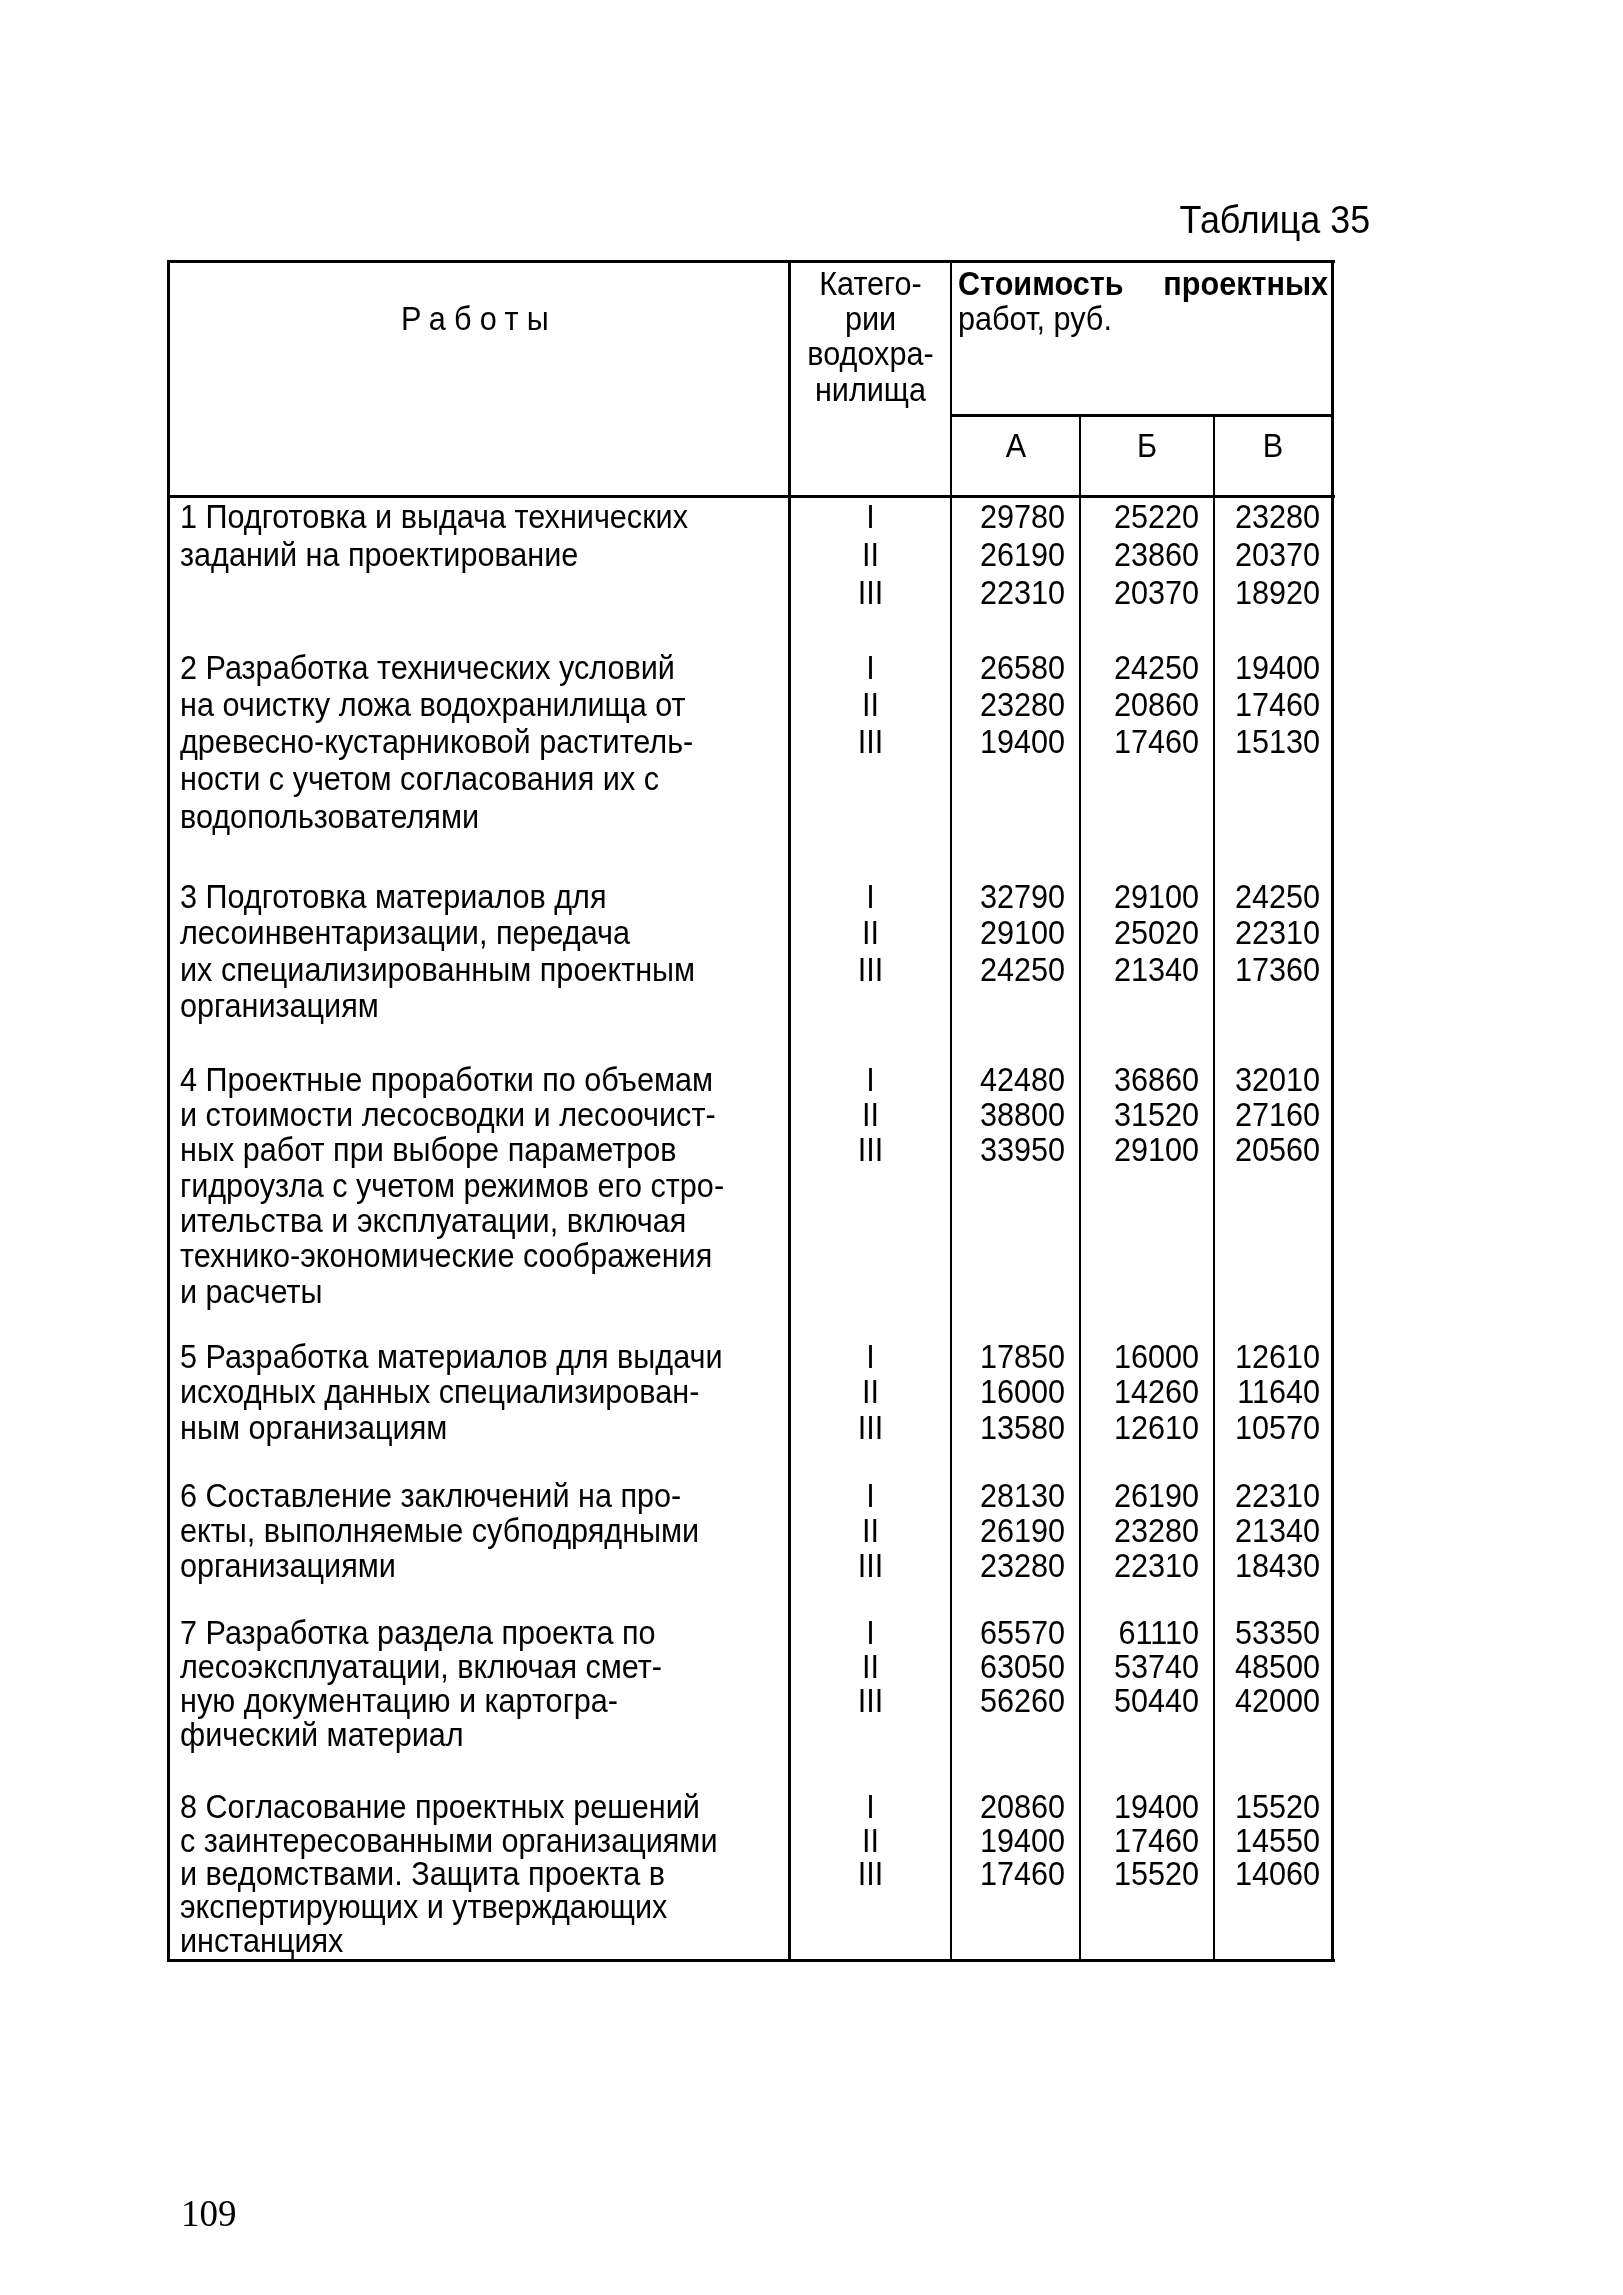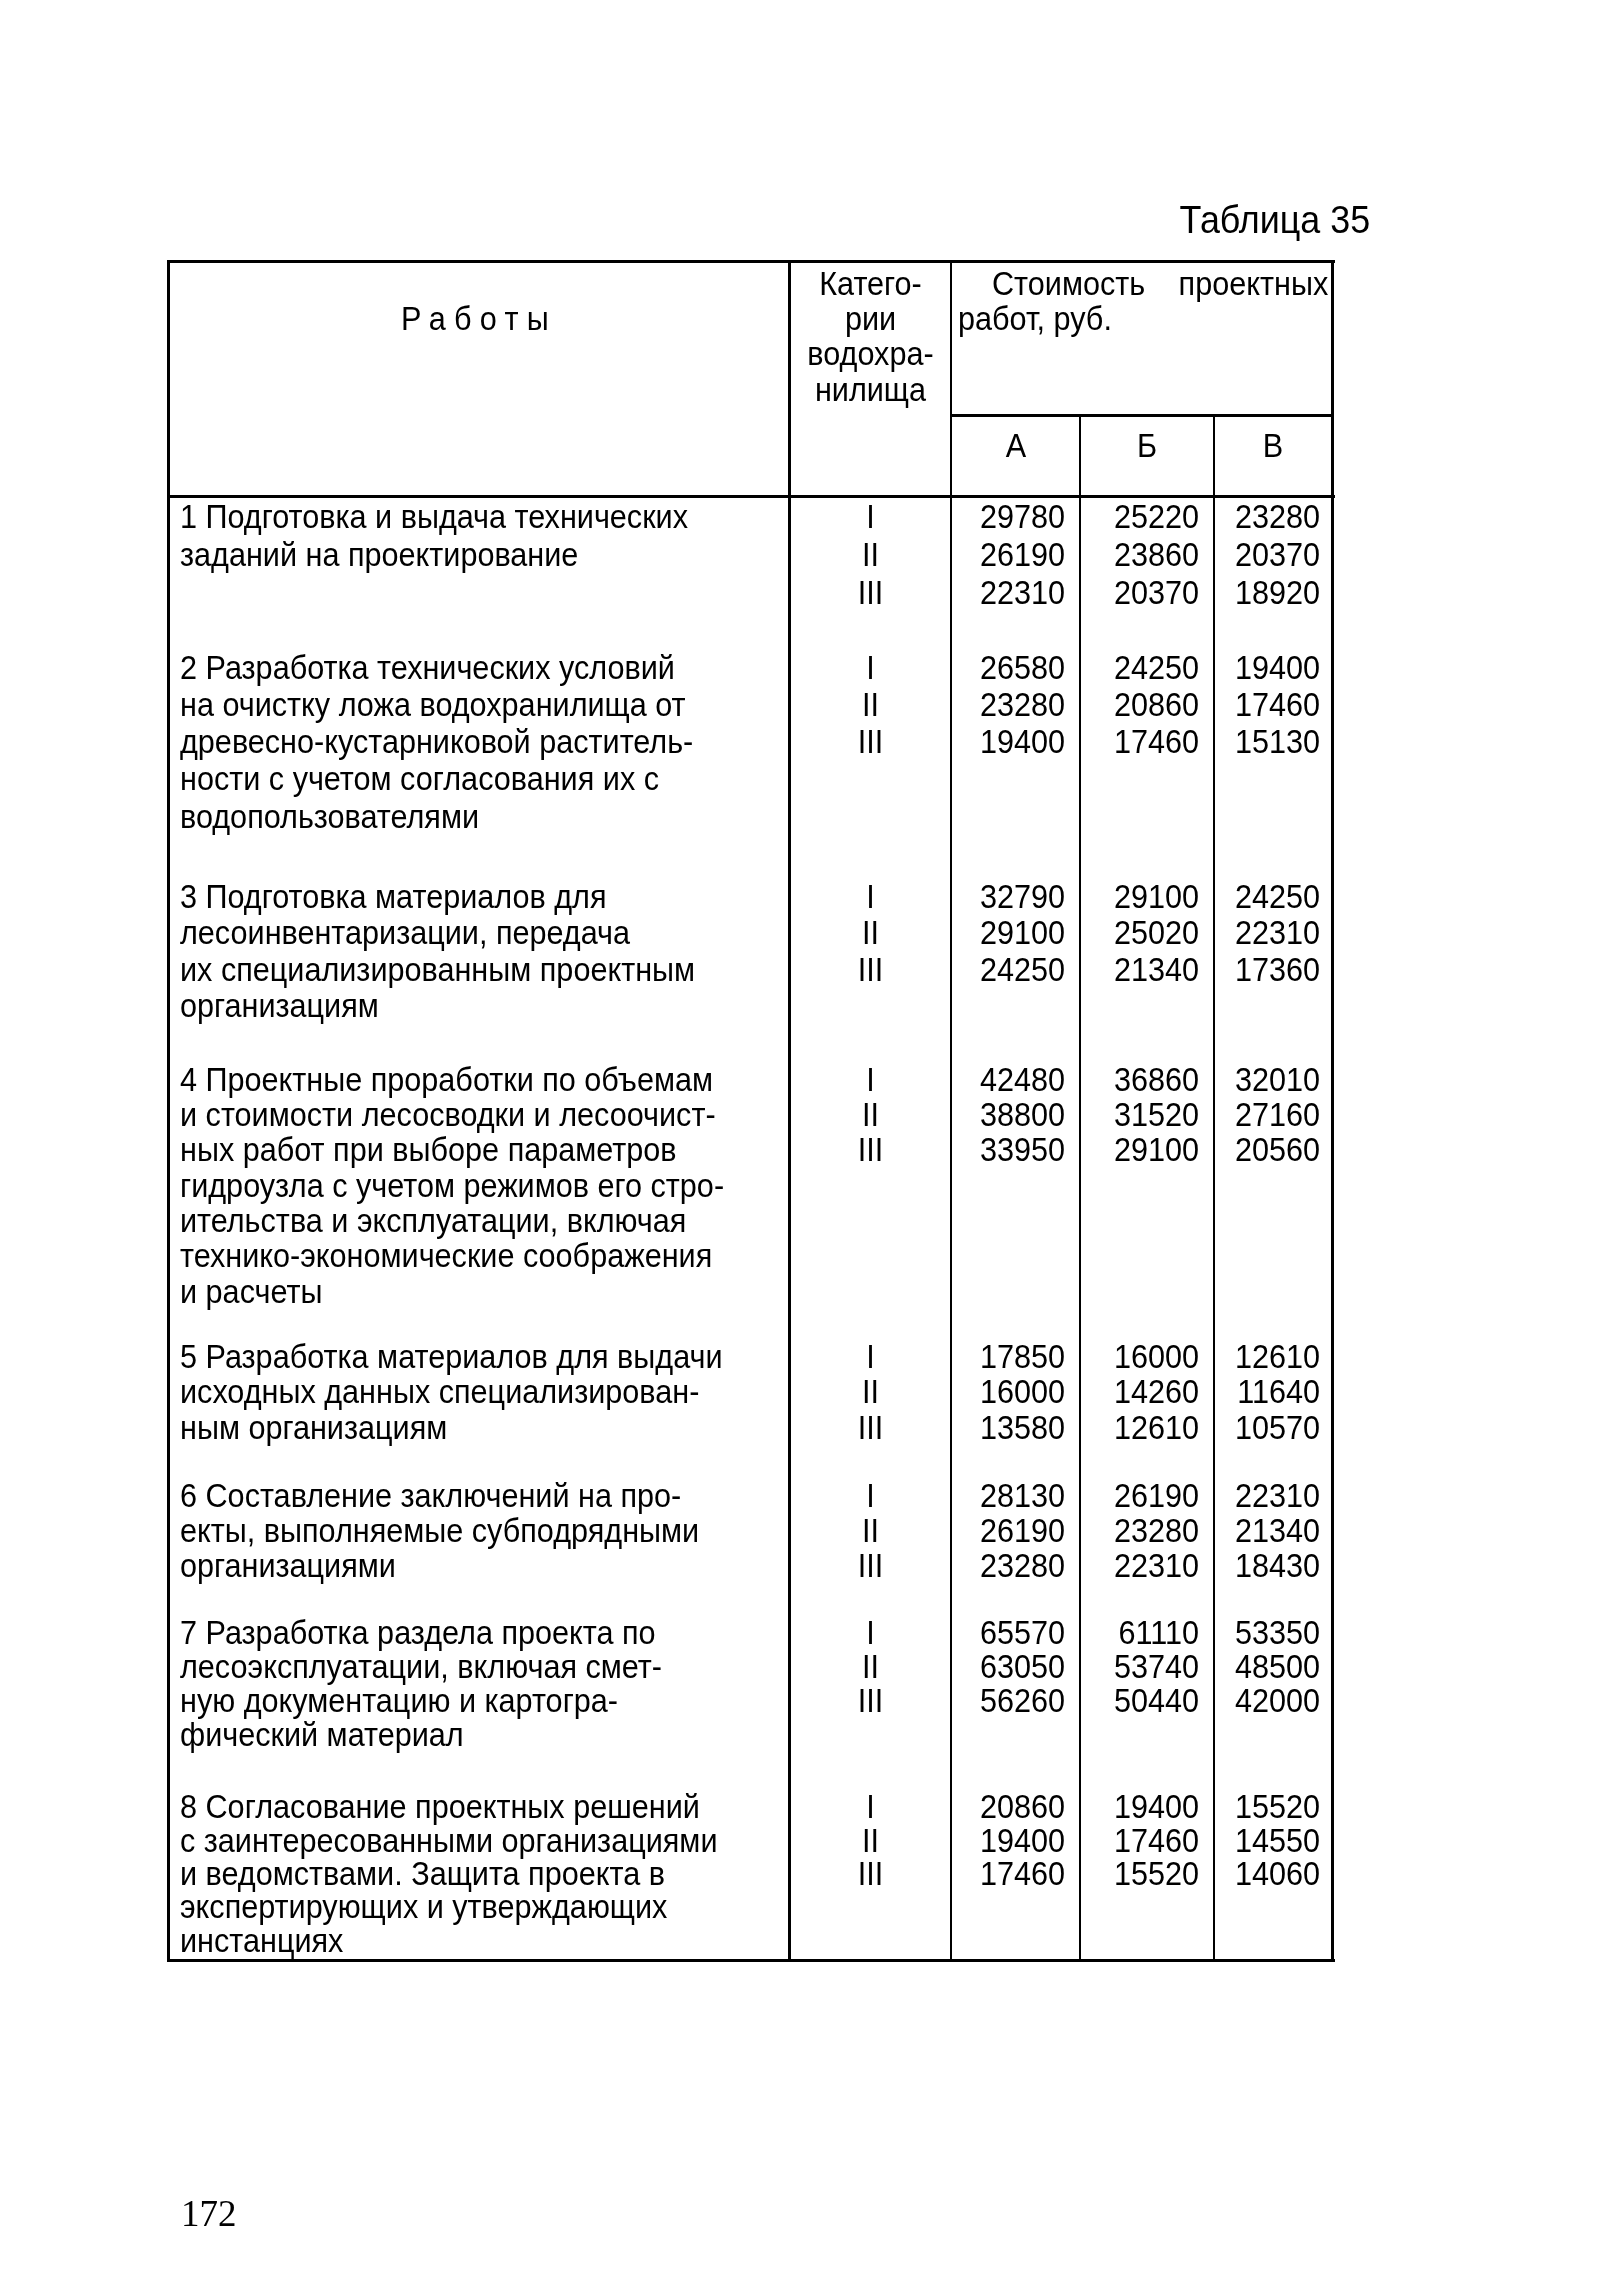--- a/index.html
+++ b/index.html
@@ -6,21 +6,21 @@
   body { width:1624px; height:2295px; position:relative; overflow:hidden; color:#000; font-family:"Liberation Sans", sans-serif; }
   .abs { position:absolute; }
   .line-h { position:absolute; background:#000; }
   .line-v { position:absolute; background:#000; }
   .txt { position:absolute; font-size:34px; line-height:34px; white-space:nowrap; transform-origin:0 0; transform:scaleX(0.9); }
   .txt-r { position:absolute; font-size:34px; line-height:34px; white-space:nowrap; text-align:right; transform-origin:100% 0; transform:scaleX(0.9); }
   .txt-c { position:absolute; font-size:34px; line-height:34px; white-space:nowrap; text-align:center; transform-origin:50% 0; transform:scaleX(0.9); }
   .caption { position:absolute; font-size:39px; line-height:39px; white-space:nowrap; text-align:right; transform-origin:100% 0; transform:scaleX(0.92); }
   .page-num { position:absolute; font-family:"Liberation Serif", serif; font-size:37px; line-height:37px; }
   .spaced { letter-spacing:9.2px; }
-  .justify-line { display:flex; justify-content:flex-end; }
+  .justify-line { display:flex; justify-content:space-between;font-weight:bold; }
 </style>
 </head>
 <body>
 
 <div class="caption" style="right:254px; top:200px;">Таблица 35</div>
 
 <div id="table">
 
   <div class="line-h" style="left:167px; top:260px; width:1168px; height:3.3px;"></div>
   <div class="line-h" style="left:167px; top:1959px; width:1168px; height:3.3px;"></div>
@@ -195,14 +195,14 @@
         <div class="txt-r" style="left: 934px; width: 131px; top: 1823px;">19400</div>
         <div class="txt-r" style="left: 1068px; width: 131px; top: 1823px;">17460</div>
         <div class="txt-r" style="left: 1189px; width: 131px; top: 1823px;">14550</div>
         <div class="txt-r" style="left: 934px; width: 131px; top: 1856px;">17460</div>
         <div class="txt-r" style="left: 1068px; width: 131px; top: 1856px;">15520</div>
         <div class="txt-r" style="left: 1189px; width: 131px; top: 1856px;">14060</div>
       </div>
     </div>
 </div>
 
-<div class="page-num" style="left:181px; top:2195px;">172</div>
+<div class="page-num" style="left:181px; top:2195px;">109</div>
 
 
 </body></html>

